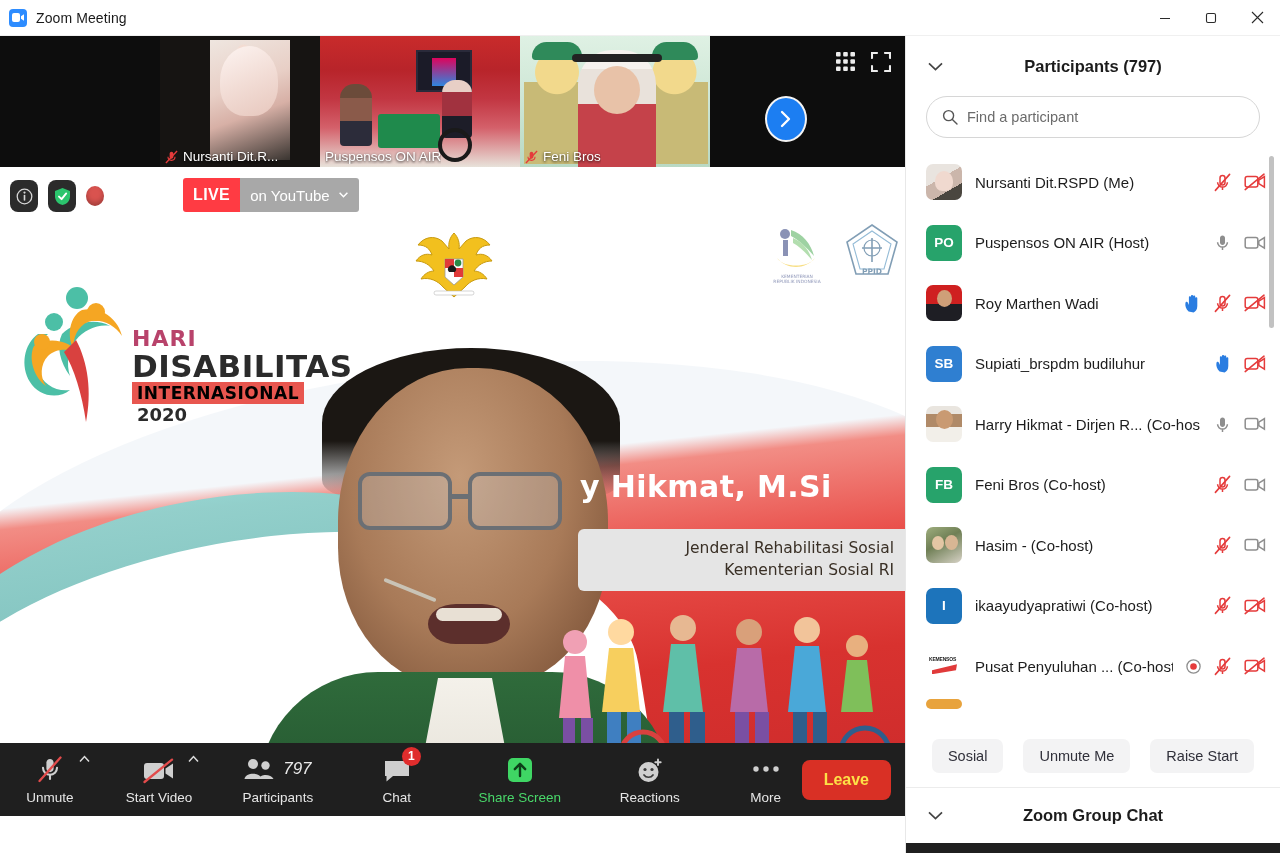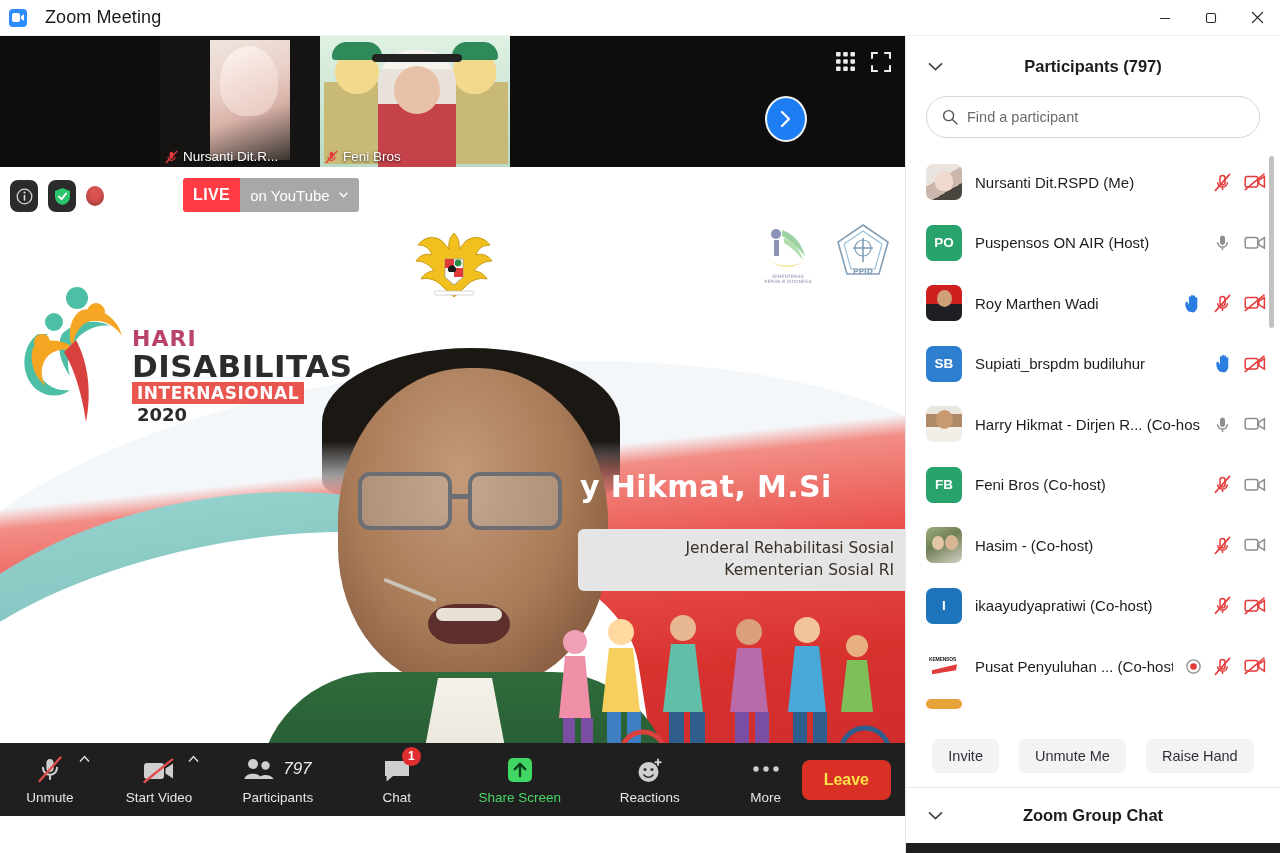--- a/index.html
+++ b/index.html
@@ -14,21 +14,21 @@
   .titlebar {
     position: absolute; top: 0; left: 0; width: 1280px; height: 36px;
     background: #ffffff; display: flex; align-items: center;
     border-bottom: 1px solid #f0f0f0;
   }
   .tb-logo {
     width: 18px; height: 18px; border-radius: 4px; background: #2d8cff;
     margin-left: 9px; display: flex; align-items: center; justify-content: center;
   }
   .tb-logo svg { display: block; }
-  .tb-title { margin-left: 18px; font-size: 18px; color: #1a1a1a; letter-spacing: .1px; }
+  .tb-title { margin-left: 9px; font-size: 14px; color: #1a1a1a; letter-spacing: .1px; }
   .tb-ctrls { margin-left: auto; display: flex; height: 36px; }
   .tb-btn {
     width: 46px; height: 36px; display: flex; align-items: center; justify-content: center;
     color: #2b2b2b;
   }
 
   
   .stage {
     position: absolute; top: 36px; left: 0; width: 905px; height: 780px;
     background: #0a0a0a; overflow: hidden;
@@ -124,25 +124,25 @@
     position: absolute; left: -120px; top: 372px; width: 760px; height: 330px;
     background:#ffffff; border-radius: 50% 50% 0 0 / 56% 56% 0 0; transform: rotate(-9deg);
   }
   .slide-bottom-white { position:absolute; left:0; bottom:0; width:905px; height:30px; background:#fff; }
 
   .hdi-logo { position: absolute; left: 14px; top: 115px; width: 250px; height: 160px; }
   .hdi-mark { position:absolute; left:0; top:0; width:120px; height:150px; }
   .hdi-text { position:absolute; left:118px; top:44px; }
   .hdi-hari { font-size: 22px; font-weight: 800; color:#b8436b; letter-spacing:1px; font-family:"DejaVu Sans", sans-serif; }
   .hdi-dis { font-size: 31px; font-weight: 800; color:#2b2b2b; letter-spacing:.5px; line-height:1; font-family:"DejaVu Sans", sans-serif; }
-  .hdi-int { display:inline-block; background:#e8564f; color:#ffffff; font-size:17px; font-weight:800; padding:1px 5px; letter-spacing:.5px; font-family:"DejaVu Sans", sans-serif; }
+  .hdi-int { display:inline-block; background:#e8564f; color:#000000; font-size:17px; font-weight:800; padding:1px 5px; letter-spacing:.5px; font-family:"DejaVu Sans", sans-serif; }
   .hdi-yr { font-size:18px; font-weight:800; color:#2b2b2b; margin-left:5px; font-family:"DejaVu Sans", sans-serif; }
 
   .garuda { position:absolute; left:412px; top:60px; width:84px; height:76px; }
-  .minlogos { position:absolute; right:13px; top:55px; display:flex; gap:18px; opacity:.55;text-align:right; }
+  .minlogos { position:absolute; right:4px; top:55px; display:flex; gap:18px; opacity:.55;text-align:right; }
 
   .speaker-photo {
     position:absolute; left:250px; top:175px; width:430px; height:474px;
   }
   .sp-head {
     position:absolute; left:88px; top:26px; width:270px; height:320px; border-radius: 48% 48% 44% 44%;
     background: radial-gradient(ellipse at 45% 34%, #c49a78 0%, #a87a58 52%, #8a5f42 78%, #6d4832 100%);
   }
   .sp-hair {
     position:absolute; left:72px; top:6px; width:298px; height:150px;
@@ -334,20 +334,30 @@
         <div class="thumb-name">
           <svg class="mini-mute" viewBox="0 0 14 15">
             <path d="M7 1.8c-1.1 0-2 .9-2 2v3.5c0 1.1.9 2 2 2s2-.9 2-2V3.8c0-1.1-.9-2-2-2z" fill="#e53b3b"></path>
             <path d="M3.2 7.3c0 2.1 1.7 3.8 3.8 3.8s3.8-1.7 3.8-3.8" stroke="#e53b3b" stroke-width="1.2" fill="none"></path>
             <path d="M1 14 L13 1" stroke="#e53b3b" stroke-width="1.5"></path>
           </svg>
           <span>Nursanti Dit.R...</span>
         </div>
       </div>
 
+      <div class="thumb t2">
+        <div class="tv"></div>
+        <div class="green"></div>
+        <div class="p1"></div>
+        <div class="p2"></div>
+        <div class="wheel"></div>
+        <div class="thumb-name">
+          <span>Puspensos ON AIR</span>
+        </div>
+      </div>
 
       <div class="thumb t3">
         <div class="cart-l"></div>
         <div class="cart-r"></div>
         <div class="person"></div>
         <div class="hp"></div>
         <div class="thumb-name">
           <svg class="mini-mute" viewBox="0 0 14 15">
             <path d="M7 1.8c-1.1 0-2 .9-2 2v3.5c0 1.1.9 2 2 2s2-.9 2-2V3.8c0-1.1-.9-2-2-2z" fill="#e53b3b"></path>
             <path d="M3.2 7.3c0 2.1 1.7 3.8 3.8 3.8s3.8-1.7 3.8-3.8" stroke="#e53b3b" stroke-width="1.2" fill="none"></path>
@@ -855,23 +865,23 @@
       <div class="prow" style="height:14px;overflow:hidden">
         <span class="pav av-partial" style="height:10px"></span>
       </div>
 
       <div class="scroll-track">
         <div class="scrollbar"></div>
       </div>
     </div>
 
     <div class="panel-actions">
-      <button class="pbtn">Invite</button>
+      <button class="pbtn">Sosial</button>
       <button class="pbtn">Unmute Me</button>
-      <button class="pbtn">Raise Hand</button>
+      <button class="pbtn">Raise Start</button>
     </div>
 
     <div class="chat-head">
       <span class="chat-chev">
         <svg width="15" height="9" viewBox="0 0 15 9">
             <path d="M1 1.4 L7.5 7.6 L14 1.4" fill="none" stroke="currentColor" stroke-width="1.7"></path>
           </svg>
       </span>
       <span class="chat-title">Zoom Group Chat</span>
     </div>

